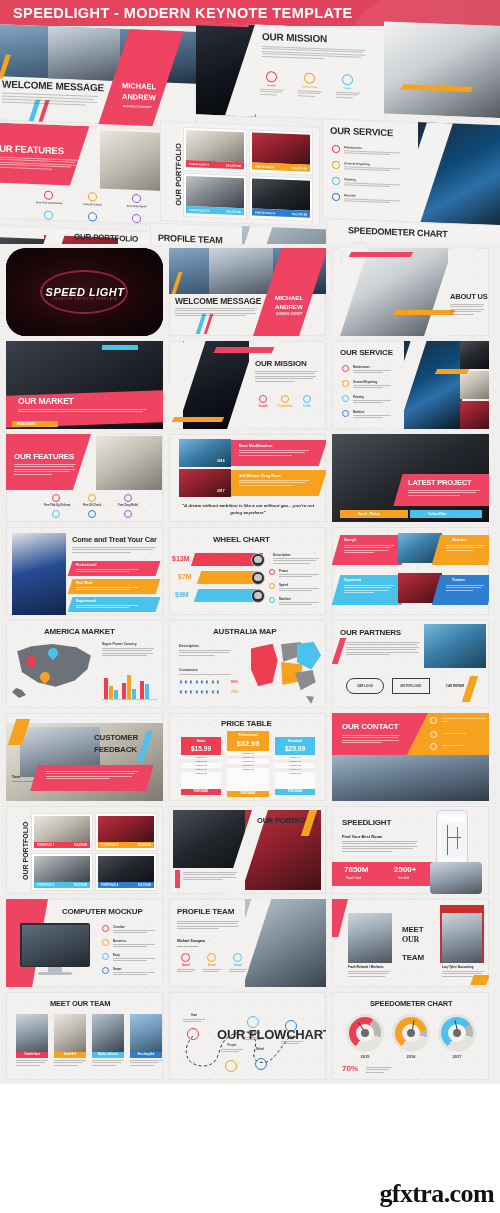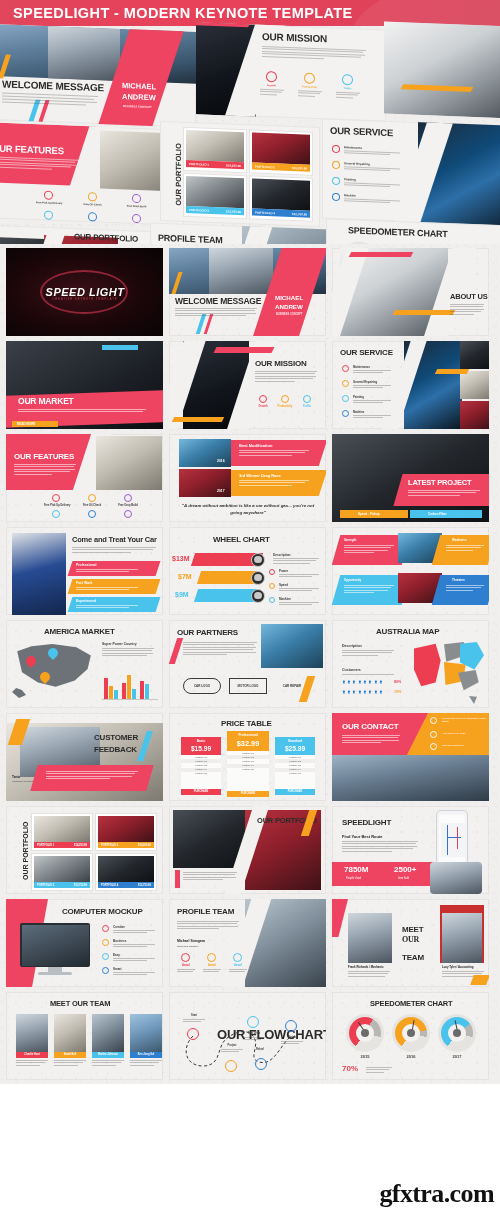--- a/index.html
+++ b/index.html
@@ -376,21 +376,21 @@
           <i style="width:72%"></i>
         </div>
     </div>
   </div>
 
   <div class="gap"></div>
 
   <div class="sheet tex" style="padding:4px 6px;">
 
     <div class="row" style="gap:6px;margin-bottom:5px;">
-      <div class="slide dark" style="width:157px;height:88px;">
+      <div class="slide dark" style="width:157px;height:88px;border-radius:20px;">
         <div class="photo" style="left:0;top:0;width:157px;height:88px;background:radial-gradient(ellipse at 45% 50%, #3a1016 0%, #1a0609 55%, #080405 100%);"></div>
         <div style="position:absolute;left:34px;top:22px;width:88px;height:44px;border:2px solid rgba(232,60,85,.55);border-radius:50%;"></div>
         <div class="logo-sl" style="left:26px;top:38px;width:106px;">
           <div class="nm" style="font-size:11px;">SPEED LIGHT</div>
           <div class="tg">CREATIVE KEYNOTE TEMPLATE</div>
         </div>
       </div>
 
       <div class="slide tex" style="width:157px;height:88px;">
         <div class="photo ph-road" style="left:0;top:0;width:157px;height:46px;"></div>
@@ -687,38 +687,20 @@
           <div class="bar" style="left:12px;bottom:0;width:4px;height:9px;background:#49c3ec;"></div>
           <div class="bar" style="left:20px;bottom:0;width:4px;height:16px;background:#ed3e51;"></div>
           <div class="bar" style="left:25px;bottom:0;width:4px;height:24px;background:#f6a21e;"></div>
           <div class="bar" style="left:30px;bottom:0;width:4px;height:10px;background:#49c3ec;"></div>
           <div class="bar" style="left:38px;bottom:0;width:4px;height:18px;background:#ed3e51;"></div>
           <div class="bar" style="left:43px;bottom:0;width:4px;height:15px;background:#49c3ec;"></div>
         </div>
       </div>
 
       <div class="slide tex" style="width:157px;height:88px;">
-        <div class="ttl" style="left:8px;top:8px;font-size:8px;">OUR PARTNERS</div>
-        <div class="shape" style="left:4px;top:18px;width:6px;height:26px;background:#ee4361;"></div>
-        <div class="lines tiny" style="left:14px;top:22px;width:74px;">
-            <i style="width:100%"></i>
-            <i style="width:96%"></i>
-            <i style="width:99%"></i>
-            <i style="width:94%"></i>
-            <i style="width:98%"></i>
-            <i style="width:60%"></i>
-          </div>
-        <div class="photo ph-blue-c" style="left:92px;top:4px;width:62px;height:44px;"></div>
-        <div class="shape-r" style="left:134px;top:56px;width:8px;height:26px;background:#f6a21e;transform:skewX(-18deg);"></div>
-        <div style="position:absolute;left:14px;top:58px;width:38px;height:16px;border:1px solid #3a3a3a;border-radius:8px;font-size:3px;font-weight:bold;color:#3a3a3a;display:flex;align-items:center;justify-content:center;">CAR LOGO</div>
-        <div style="position:absolute;left:60px;top:58px;width:38px;height:16px;border:1.2px solid #3a3a3a;font-size:3px;font-weight:bold;color:#3a3a3a;display:flex;align-items:center;justify-content:center;">MOTOR LOGO</div>
-        <div style="position:absolute;left:104px;top:58px;width:38px;height:16px;font-size:3px;font-weight:bold;color:#3a3a3a;display:flex;align-items:center;justify-content:center;">CAR REPAIR</div>
-      </div>
-
-      <div class="slide tex" style="width:157px;height:88px;">
         <div class="ttl" style="left:44px;top:7px;font-size:8px;">AUSTRALIA MAP</div>
         <div class="ic-lbl" style="left:10px;top:24px;text-align:left;font-size:3.6px;">Description</div>
         <div class="lines tiny" style="left:10px;top:30px;width:52px;">
             <i style="width:100%"></i>
             <i style="width:96%"></i>
             <i style="width:70%"></i>
           </div>
         <div class="ic-lbl" style="left:10px;top:48px;text-align:left;font-size:3.6px;">Customers</div>
         <div class="lines tiny" style="left:10px;top:54px;width:52px;">
             <i style="width:100%"></i>
@@ -726,20 +708,38 @@
         <div style="position:absolute;left:10px;top:60px;font-size:3px;letter-spacing:1.6px;color:#ed3e51;">👤👤👤👤👤👤👤👤</div>
         <div style="position:absolute;left:62px;top:60px;font-size:3.6px;font-weight:bold;color:#ed3e51;">80%</div>
         <div style="position:absolute;left:10px;top:70px;font-size:3px;letter-spacing:1.6px;color:#f6a21e;">👤👤👤👤👤👤👤👤</div>
         <div style="position:absolute;left:62px;top:70px;font-size:3.6px;font-weight:bold;color:#f6a21e;">70%</div>
         <div class="mapblob" style="left:82px;top:22px;width:36px;height:46px;background:#ed3e51;clip-path:polygon(0 14%,60% 4%,74% 40%,60% 88%,20% 96%,0 60%);"></div>
         <div class="mapblob" style="left:112px;top:22px;width:22px;height:22px;background:#8a8d90;clip-path:polygon(0 10%,90% 0,100% 60%,10% 90%);"></div>
         <div class="mapblob" style="left:112px;top:42px;width:24px;height:24px;background:#f6a21e;clip-path:polygon(0 0,90% 10%,80% 80%,6% 96%);"></div>
         <div class="mapblob" style="left:128px;top:22px;width:24px;height:30px;background:#49c3ec;clip-path:polygon(0 6%,70% 0,100% 44%,60% 92%,0 68%);"></div>
         <div class="mapblob" style="left:126px;top:50px;width:22px;height:22px;background:#8a8d90;clip-path:polygon(0 12%,80% 0,94% 56%,26% 92%);"></div>
         <div class="mapblob" style="left:136px;top:76px;width:10px;height:8px;background:#8a8d90;clip-path:polygon(10% 0,90% 10%,60% 100%);"></div>
+      </div>
+
+      <div class="slide tex" style="width:157px;height:88px;">
+        <div class="ttl" style="left:8px;top:8px;font-size:8px;">OUR PARTNERS</div>
+        <div class="shape" style="left:4px;top:18px;width:6px;height:26px;background:#ee4361;"></div>
+        <div class="lines tiny" style="left:14px;top:22px;width:74px;">
+            <i style="width:100%"></i>
+            <i style="width:96%"></i>
+            <i style="width:99%"></i>
+            <i style="width:94%"></i>
+            <i style="width:98%"></i>
+            <i style="width:60%"></i>
+          </div>
+        <div class="photo ph-blue-c" style="left:92px;top:4px;width:62px;height:44px;"></div>
+        <div class="shape-r" style="left:134px;top:56px;width:8px;height:26px;background:#f6a21e;transform:skewX(-18deg);"></div>
+        <div style="position:absolute;left:14px;top:58px;width:38px;height:16px;border:1px solid #3a3a3a;border-radius:8px;font-size:3px;font-weight:bold;color:#3a3a3a;display:flex;align-items:center;justify-content:center;">CAR LOGO</div>
+        <div style="position:absolute;left:60px;top:58px;width:38px;height:16px;border:1.2px solid #3a3a3a;font-size:3px;font-weight:bold;color:#3a3a3a;display:flex;align-items:center;justify-content:center;">MOTOR LOGO</div>
+        <div style="position:absolute;left:104px;top:58px;width:38px;height:16px;font-size:3px;font-weight:bold;color:#3a3a3a;display:flex;align-items:center;justify-content:center;">CAR REPAIR</div>
       </div>
     </div>
 
     <div class="row" style="gap:6px;margin-bottom:5px;">
       <div class="slide tex" style="width:157px;height:88px;">
         <div class="photo ph-cream" style="left:0;top:10px;width:157px;height:78px;"></div>
         <div class="photo ph-man" style="left:14px;top:14px;width:80px;height:50px;"></div>
         <div class="shape-r" style="left:6px;top:6px;width:14px;height:26px;background:#f6a21e;transform:skewX(-18deg);"></div>
         <div class="ttl" style="left:88px;top:20px;font-size:8px;">CUSTOMER</div>
         <div class="ttl" style="left:88px;top:32px;font-size:8px;">FEEDBACK</div>

